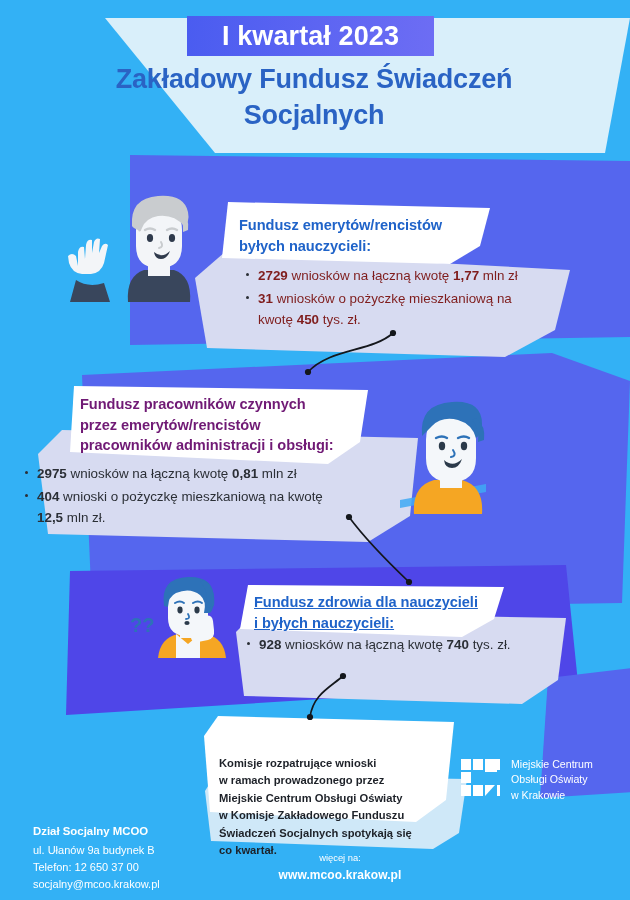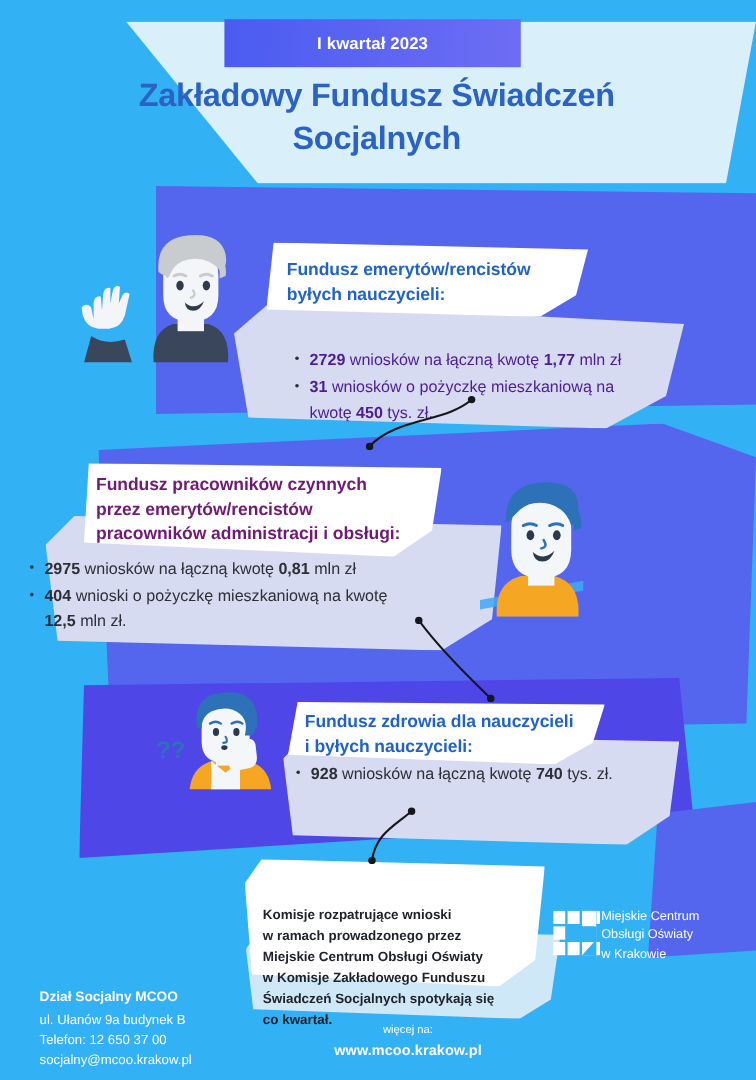--- a/index.html
+++ b/index.html
@@ -89,21 +89,21 @@
     clip-path:polygon(14px 0, 250px 6px, 242px 84px, 212px 106px, 6px 96px, 0 20px);
   }
 
   
   .badge{
     position:absolute;left:187px;top:16px;width:247px;height:40px;
     background:linear-gradient(95deg,#4a5cf0 0%,#5b6bf2 55%,#6d6df4 100%);
     display:flex;align-items:center;justify-content:center;
   }
   .badge span{
-    color:#ffffff;font-size:14px;font-weight:bold;letter-spacing:.1px;
+    color:#ffffff;font-size:27px;font-weight:bold;letter-spacing:.1px;
   }
   .main-title{
     position:absolute;left:64px;top:62px;width:500px;
     text-align:center;color:#2a63c4;font-size:27px;font-weight:bold;
     line-height:1.33;letter-spacing:-.2px;
   }
 
   .sec-title{
     position:absolute;color:#1f63c9;font-weight:bold;font-size:14.6px;
     line-height:1.42;letter-spacing:-.05px;
@@ -139,21 +139,21 @@
   .footer-contact .fc-title{font-weight:bold;font-size:11.4px;margin-bottom:1px;margin-top:24px;}
   .more{
     position:absolute;left:255px;top:852px;width:170px;text-align:center;
     color:#ffffff;font-size:9.4px;
   }
   .url{
     position:absolute;left:235px;top:868px;width:210px;text-align:center;
     color:#ffffff;font-size:12px;font-weight:bold;letter-spacing:.1px;
   }
 
-  .logo-wrap{position:absolute;left:461px;top:757px;display:flex;align-items:center;}
+  .logo-wrap{position:absolute;left:461px;top:757px;display:flex;align-items:center;gap:10px;}
   .logo-mark{width:40px;height:41px;}
   .logo-text{color:#ffffff;font-size:10.6px;line-height:1.44;white-space:nowrap;}
 
   
   .connector{position:absolute;left:0;top:0;width:630px;height:900px;pointer-events:none;}
 
   
   .char{position:absolute;}
   .char1{left:62px;top:190px;width:142px;height:112px;}
   .char2{left:392px;top:392px;width:118px;height:122px;}
@@ -199,21 +199,21 @@
   </div>
 
   <div class="badge" style="background: linear-gradient(95deg, rgb(74, 92, 240) 0%, rgb(109, 109, 244) 100%);">
     <span>I kwartał 2023</span>
   </div>
   <div class="main-title" style="color: rgb(42, 99, 196);">Zakładowy Fundusz Świadczeń<br>Socjalnych</div>
 
   <div class="bg lav-a" style="background: rgb(215, 219, 241);"></div>
   <div class="bg white-a" style="background: rgb(255, 255, 255);"></div>
   <div class="sec-title t1" style="color: rgb(31, 99, 201);"><span>Fundusz emerytów/rencistów</span><br><span>byłych nauczycieli:</span></div>
-  <ul class="bullets b1" style="color: #4c1d95; margin-top: 24px;">
+  <ul class="bullets b1" style="color: #7f1d1d;">
       <li><b>2729</b> wniosków na łączną kwotę <b>1,77</b> mln zł</li>
       <li><b>31</b> wniosków o pożyczkę mieszkaniową na kwotę <b>450</b> tys. zł.</li>
     </ul>
 
   <div class="bg lav-b" style="background: rgb(215, 219, 241);"></div>
   <div class="bg white-b" style="background: rgb(255, 255, 255);"></div>
   <div class="sec-title t2" style="color: #701a75;"><span>Fundusz pracowników czynnych</span><br><span>przez emerytów/rencistów</span><br><span>pracowników administracji i obsługi:</span></div>
   <ul class="bullets b2" style="color: rgb(43, 47, 54);">
       <li><b>2975</b> wniosków na łączną kwotę <b>0,81</b> mln zł</li>
       <li><b>404</b> wnioski o pożyczkę mieszkaniową na kwotę <b>12,5</b> mln zł.</li>
@@ -231,21 +231,21 @@
       <ellipse cx="72" cy="54" rx="3.2" ry="4.2" fill="#2b3a4a"></ellipse>
       <path d="M44 46 q6 -3 11 0" stroke="#2d72b8" stroke-width="2.4" fill="none" stroke-linecap="round"></path>
       <path d="M66 46 q6 -3 11 0" stroke="#2d72b8" stroke-width="2.4" fill="none" stroke-linecap="round"></path>
       <path d="M61 58 q4 6 -2 7" stroke="#2d72b8" stroke-width="2" fill="none" stroke-linecap="round"></path>
       <path d="M52 68 q9 8 18 -1 q-3 9 -10 9 q-7 0 -8 -8 z" fill="#2b3a4a"></path>
     </svg>
   </div>
 
   <div class="bg lav-c" style="background: rgb(215, 219, 241);"></div>
   <div class="bg white-c" style="background: rgb(255, 255, 255);"></div>
-  <div class="sec-title t3" style="color: rgb(31, 99, 201);"><span>Fundusz zdrowia dla nauczycieli</span><br><span>i byłych nauczycieli:</span></div>
+  <div class="sec-title t3" style="color: rgb(31, 99, 201); text-decoration: underline;"><span>Fundusz zdrowia dla nauczycieli</span><br><span>i byłych nauczycieli:</span></div>
   <ul class="bullets b3" style="color: rgb(43, 47, 54);">
       <li><b>928</b> wniosków na łączną kwotę <b>740</b> tys. zł.</li>
     </ul>
 
   <div class="char char3">
     <svg viewBox="0 0 130 86" width="130" height="86">
       <text x="12" y="60" font-family="Liberation Sans, sans-serif" font-size="20" font-weight="bold" fill="#2d72b8">??</text>
       <path d="M40 86 q2 -20 20 -24 l28 0 q18 4 20 24 z" fill="#f5a623"></path>
       <path d="M58 62 l12 10 12 -10 0 24 -24 0 z" fill="#f4f7fa"></path>
       <rect x="62" y="52" width="16" height="14" fill="#f4f7fa"></rect>

